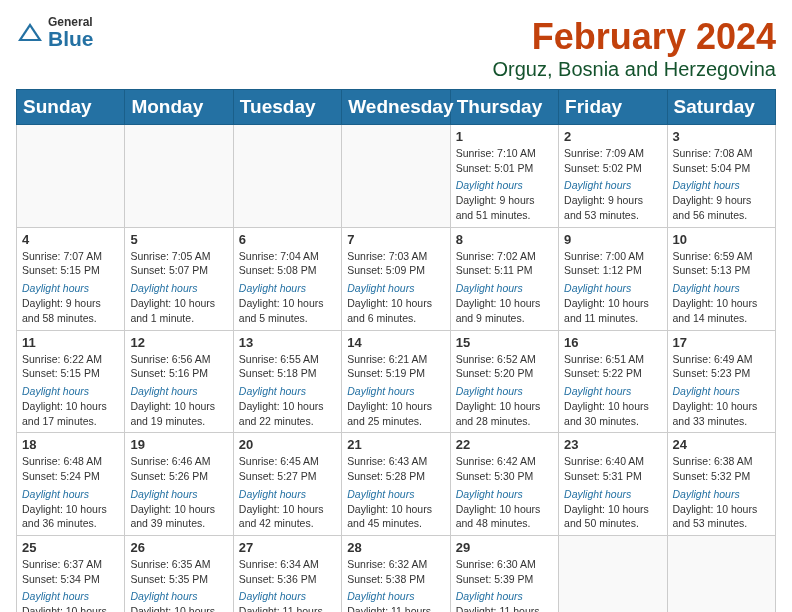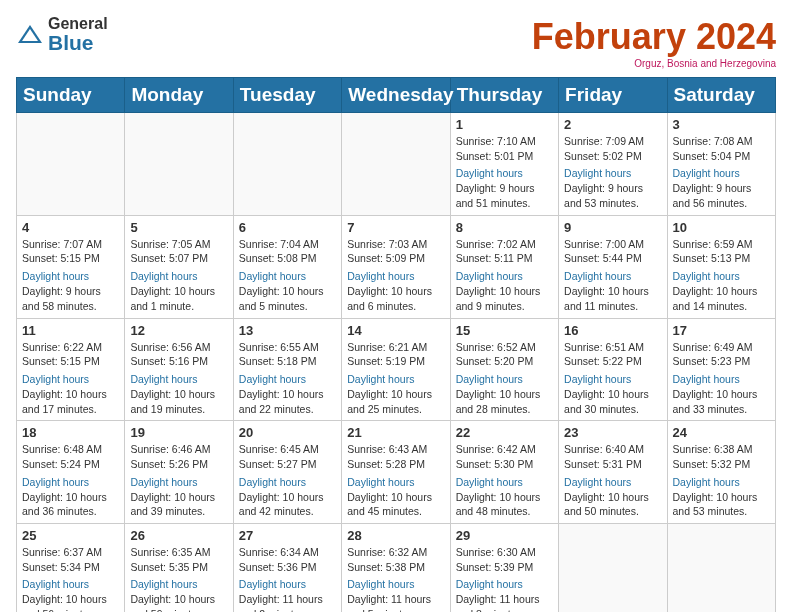--- a/index.html
+++ b/index.html
@@ -20,21 +20,21 @@
       display: flex;
       align-items: center;
       gap: 4px;
     }
     .logo-text {
       display: flex;
       flex-direction: column;
       line-height: 1;
     }
     .logo-general {
-      font-size: 16px;
+      font-size: 12px;
       font-weight: bold;
       color: #333;
     }
     .logo-blue {
       font-size: 21px;
       font-weight: bold;
       color: #2471A3;
     }
     .logo-icon {
       width: 28px;
@@ -42,22 +42,22 @@
     }
     .title-block {
       text-align: right;
     }
     .calendar-title {
       font-size: 36px;
       font-weight: bold;
       color: #c2410c;
     }
     .calendar-subtitle {
-      font-size: 10px;
-      color: #be185d;
+      font-size: 20px;
+      color: #14532d;
     }
     table {
       width: 100%;
       border-collapse: collapse;
       table-layout: fixed;
     }
     thead tr th {
       background: #2471A3;
       color: #fff;
       text-align: left;
@@ -83,20 +83,21 @@
       margin-bottom: 2px;
     }
     .day-info {
       font-size: 10.5px;
       color: #333;
       line-height: 1.4;
     }
     .daylight-label {
       font-size: 10.5px;
       color: #2471A3;
+      font-style: italic;
     }
   </style>
 </head>
 <body>
 
 <div class="header-section">
   <div class="logo">
     <svg class="logo-icon" viewBox="0 0 28 24">
       <polygon points="14,2 26,20 2,20" fill="#2471A3"></polygon>
       <polygon points="14,6 22,18 6,18" fill="white"></polygon>
@@ -133,21 +134,21 @@
         <td><span class="day-number">1</span><div class="day-info">Sunrise: 7:10 AM</div><div class="day-info">Sunset: 5:01 PM</div><span class="daylight-label">Daylight hours</span><div class="day-info">Daylight: 9 hours and 51 minutes.</div></td>
         <td><span class="day-number">2</span><div class="day-info">Sunrise: 7:09 AM</div><div class="day-info">Sunset: 5:02 PM</div><span class="daylight-label">Daylight hours</span><div class="day-info">Daylight: 9 hours and 53 minutes.</div></td>
         <td><span class="day-number">3</span><div class="day-info">Sunrise: 7:08 AM</div><div class="day-info">Sunset: 5:04 PM</div><span class="daylight-label">Daylight hours</span><div class="day-info">Daylight: 9 hours and 56 minutes.</div></td>
       </tr>
       <tr>
         <td><span class="day-number">4</span><div class="day-info">Sunrise: 7:07 AM</div><div class="day-info">Sunset: 5:15 PM</div><span class="daylight-label">Daylight hours</span><div class="day-info">Daylight: 9 hours and 58 minutes.</div></td>
         <td><span class="day-number">5</span><div class="day-info">Sunrise: 7:05 AM</div><div class="day-info">Sunset: 5:07 PM</div><span class="daylight-label">Daylight hours</span><div class="day-info">Daylight: 10 hours and 1 minute.</div></td>
         <td><span class="day-number">6</span><div class="day-info">Sunrise: 7:04 AM</div><div class="day-info">Sunset: 5:08 PM</div><span class="daylight-label">Daylight hours</span><div class="day-info">Daylight: 10 hours and 5 minutes.</div></td>
         <td><span class="day-number">7</span><div class="day-info">Sunrise: 7:03 AM</div><div class="day-info">Sunset: 5:09 PM</div><span class="daylight-label">Daylight hours</span><div class="day-info">Daylight: 10 hours and 6 minutes.</div></td>
         <td><span class="day-number">8</span><div class="day-info">Sunrise: 7:02 AM</div><div class="day-info">Sunset: 5:11 PM</div><span class="daylight-label">Daylight hours</span><div class="day-info">Daylight: 10 hours and 9 minutes.</div></td>
-        <td><span class="day-number">9</span><div class="day-info">Sunrise: 7:00 AM</div><div class="day-info">Sunset: 5:44 PM</div><span class="daylight-label">Daylight hours</span><div class="day-info">Daylight: 10 hours and 11 minutes.</div></td>
+        <td><span class="day-number">9</span><div class="day-info">Sunrise: 7:00 AM</div><div class="day-info">Sunset: 1:12 PM</div><span class="daylight-label">Daylight hours</span><div class="day-info">Daylight: 10 hours and 11 minutes.</div></td>
         <td><span class="day-number">10</span><div class="day-info">Sunrise: 6:59 AM</div><div class="day-info">Sunset: 5:13 PM</div><span class="daylight-label">Daylight hours</span><div class="day-info">Daylight: 10 hours and 14 minutes.</div></td>
       </tr>
       <tr>
         <td><span class="day-number">11</span><div class="day-info">Sunrise: 6:22 AM</div><div class="day-info">Sunset: 5:15 PM</div><span class="daylight-label">Daylight hours</span><div class="day-info">Daylight: 10 hours and 17 minutes.</div></td>
         <td><span class="day-number">12</span><div class="day-info">Sunrise: 6:56 AM</div><div class="day-info">Sunset: 5:16 PM</div><span class="daylight-label">Daylight hours</span><div class="day-info">Daylight: 10 hours and 19 minutes.</div></td>
         <td><span class="day-number">13</span><div class="day-info">Sunrise: 6:55 AM</div><div class="day-info">Sunset: 5:18 PM</div><span class="daylight-label">Daylight hours</span><div class="day-info">Daylight: 10 hours and 22 minutes.</div></td>
         <td><span class="day-number">14</span><div class="day-info">Sunrise: 6:21 AM</div><div class="day-info">Sunset: 5:19 PM</div><span class="daylight-label">Daylight hours</span><div class="day-info">Daylight: 10 hours and 25 minutes.</div></td>
         <td><span class="day-number">15</span><div class="day-info">Sunrise: 6:52 AM</div><div class="day-info">Sunset: 5:20 PM</div><span class="daylight-label">Daylight hours</span><div class="day-info">Daylight: 10 hours and 28 minutes.</div></td>
         <td><span class="day-number">16</span><div class="day-info">Sunrise: 6:51 AM</div><div class="day-info">Sunset: 5:22 PM</div><span class="daylight-label">Daylight hours</span><div class="day-info">Daylight: 10 hours and 30 minutes.</div></td>
         <td><span class="day-number">17</span><div class="day-info">Sunrise: 6:49 AM</div><div class="day-info">Sunset: 5:23 PM</div><span class="daylight-label">Daylight hours</span><div class="day-info">Daylight: 10 hours and 33 minutes.</div></td>

